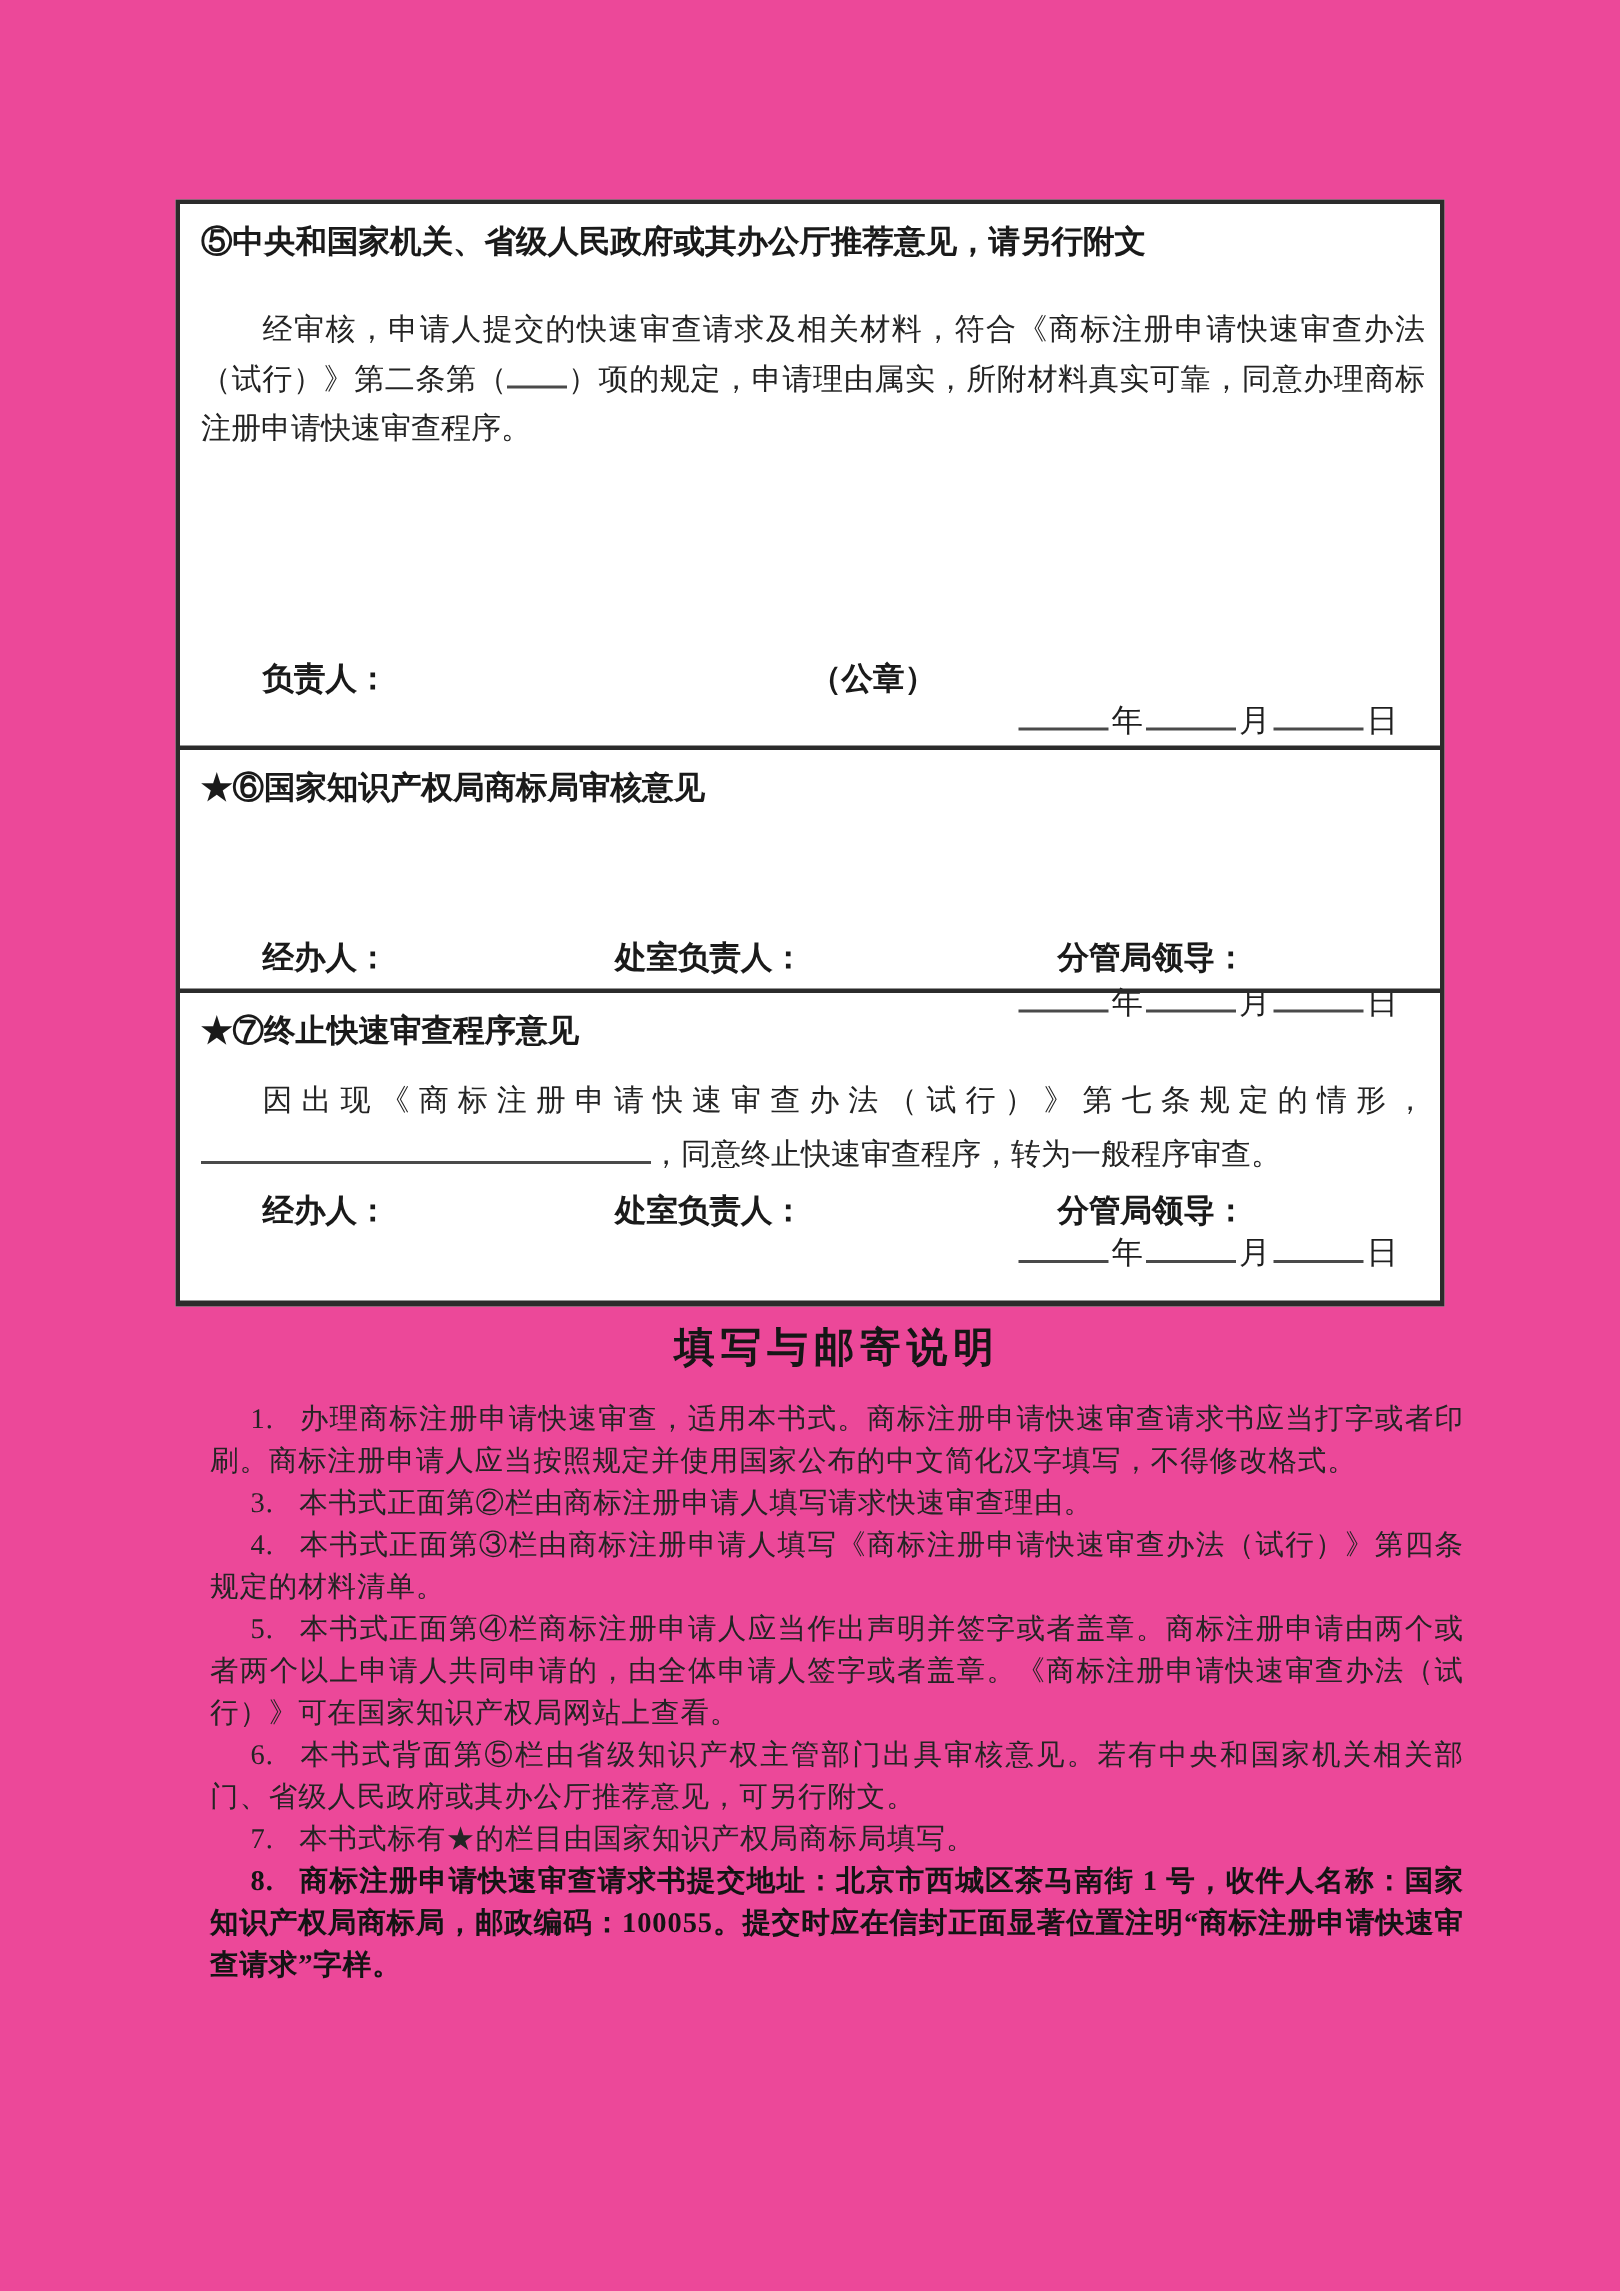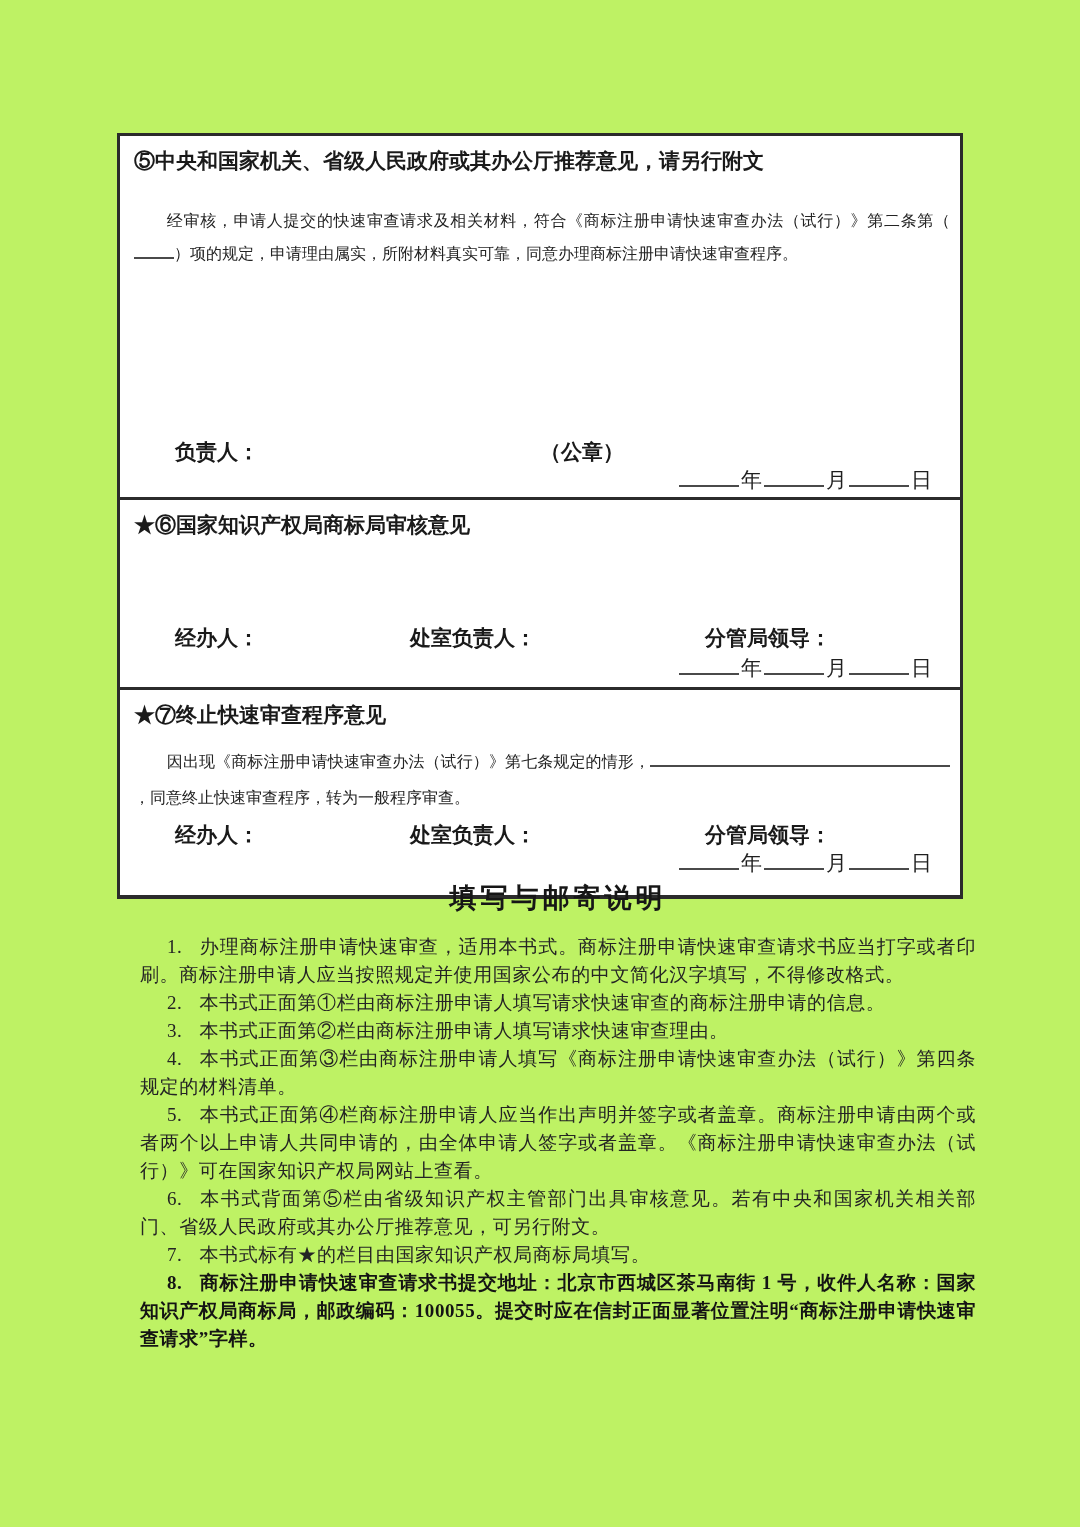--- a/index.html
+++ b/index.html
@@ -1,46 +1,46 @@
 <!DOCTYPE html>
 <html><head>
 <meta charset="utf-8">
 <style>
   * { margin:0; padding:0; box-sizing:border-box; }
   html,body { background:#ffffff; }
   .page {
     position:relative;
     width:1080px; height:1527px;
-    background:#bef264;
+    background:#ec4899;
     color:#1e1e1e;
     font-family:"Liberation Serif","DejaVu Serif",serif;
     overflow:hidden;
     margin:0 auto;
   }
 
   
   .form-table {
     position:absolute; left:117px; top:133px; width:846px;
     border:3px solid #2b2b2b;
     border-bottom-width:4px;
     background:#ffffff;
   }
   .sec { position:relative; padding:8px 10px 0 14px; }
   .sec-5 { height:361px; }
-  .sec-6 { height:190px; border-top:3px solid #2b2b2b; }
+  .sec-6 { height:162px; border-top:3px solid #2b2b2b; }
   .sec-7 { height:208px; border-top:3px solid #2b2b2b; }
 
   .sec-title p, .sec-title-single {
     font-weight:bold; font-size:21px; line-height:34px; color:#1a1a1a;
   }
   .indent-1 { text-indent:1.05em; }
 
   .body-text {
     margin-top:26px;
-    font-size:16px; line-height:33px;
+    font-size:20px; line-height:33px;
     text-align:justify;
     text-indent:2.05em;
     color:#242424;
   }
   .sec-6 .body-text { margin-top:14px; }
   .sec-7 .body-text { margin-top:12px; line-height:36px; }
 
   .blank {
     display:inline-block;
     border-bottom:2px solid #4a4a4a;
@@ -142,21 +142,20 @@
       <div class="date-row">
         <span class="blank blank-date"></span><span>年</span><span class="blank blank-date"></span><span>月</span><span class="blank blank-date"></span><span>日</span>
       </div>
     </div>
 
   </div>
 
   <div class="instructions">
     <h2>填写与邮寄说明</h2>
     <p class="item"><span class="num">1.</span><span>办理商标注册申请快速审查，适用本书式。商标注册申请快速审查请求书应当打字或者印刷。商标注册申请人应当按照规定并使用国家公布的中文简化汉字填写，不得修改格式。</span></p>
-    <p class="item"><span class="num">2.</span><span>本书式正面第①栏由商标注册申请人填写请求快速审查的商标注册申请的信息。</span></p>
     <p class="item"><span class="num">3.</span><span>本书式正面第②栏由商标注册申请人填写请求快速审查理由。</span></p>
     <p class="item"><span class="num">4.</span><span>本书式正面第③栏由商标注册申请人填写《商标注册申请快速审查办法（试行）》第四条规定的材料清单。</span></p>
     <p class="item"><span class="num">5.</span><span>本书式正面第④栏商标注册申请人应当作出声明并签字或者盖章。商标注册申请由两个或者两个以上申请人共同申请的，由全体申请人签字或者盖章。《商标注册申请快速审查办法（试行）》可在国家知识产权局网站上查看。</span></p>
     <p class="item"><span class="num">6.</span><span>本书式背面第⑤栏由省级知识产权主管部门出具审核意见。若有中央和国家机关相关部门、省级人民政府或其办公厅推荐意见，可另行附文。</span></p>
     <p class="item"><span class="num">7.</span><span>本书式标有★的栏目由国家知识产权局商标局填写。</span></p>
     <p class="item item-bold"><span class="num">8.</span><span>商标注册申请快速审查请求书提交地址：北京市西城区茶马南街 1 号，收件人名称：国家知识产权局商标局，邮政编码：100055。提交时应在信封正面显著位置注明“商标注册申请快速审查请求”字样。</span></p>
   </div>
 
 </div>
 

